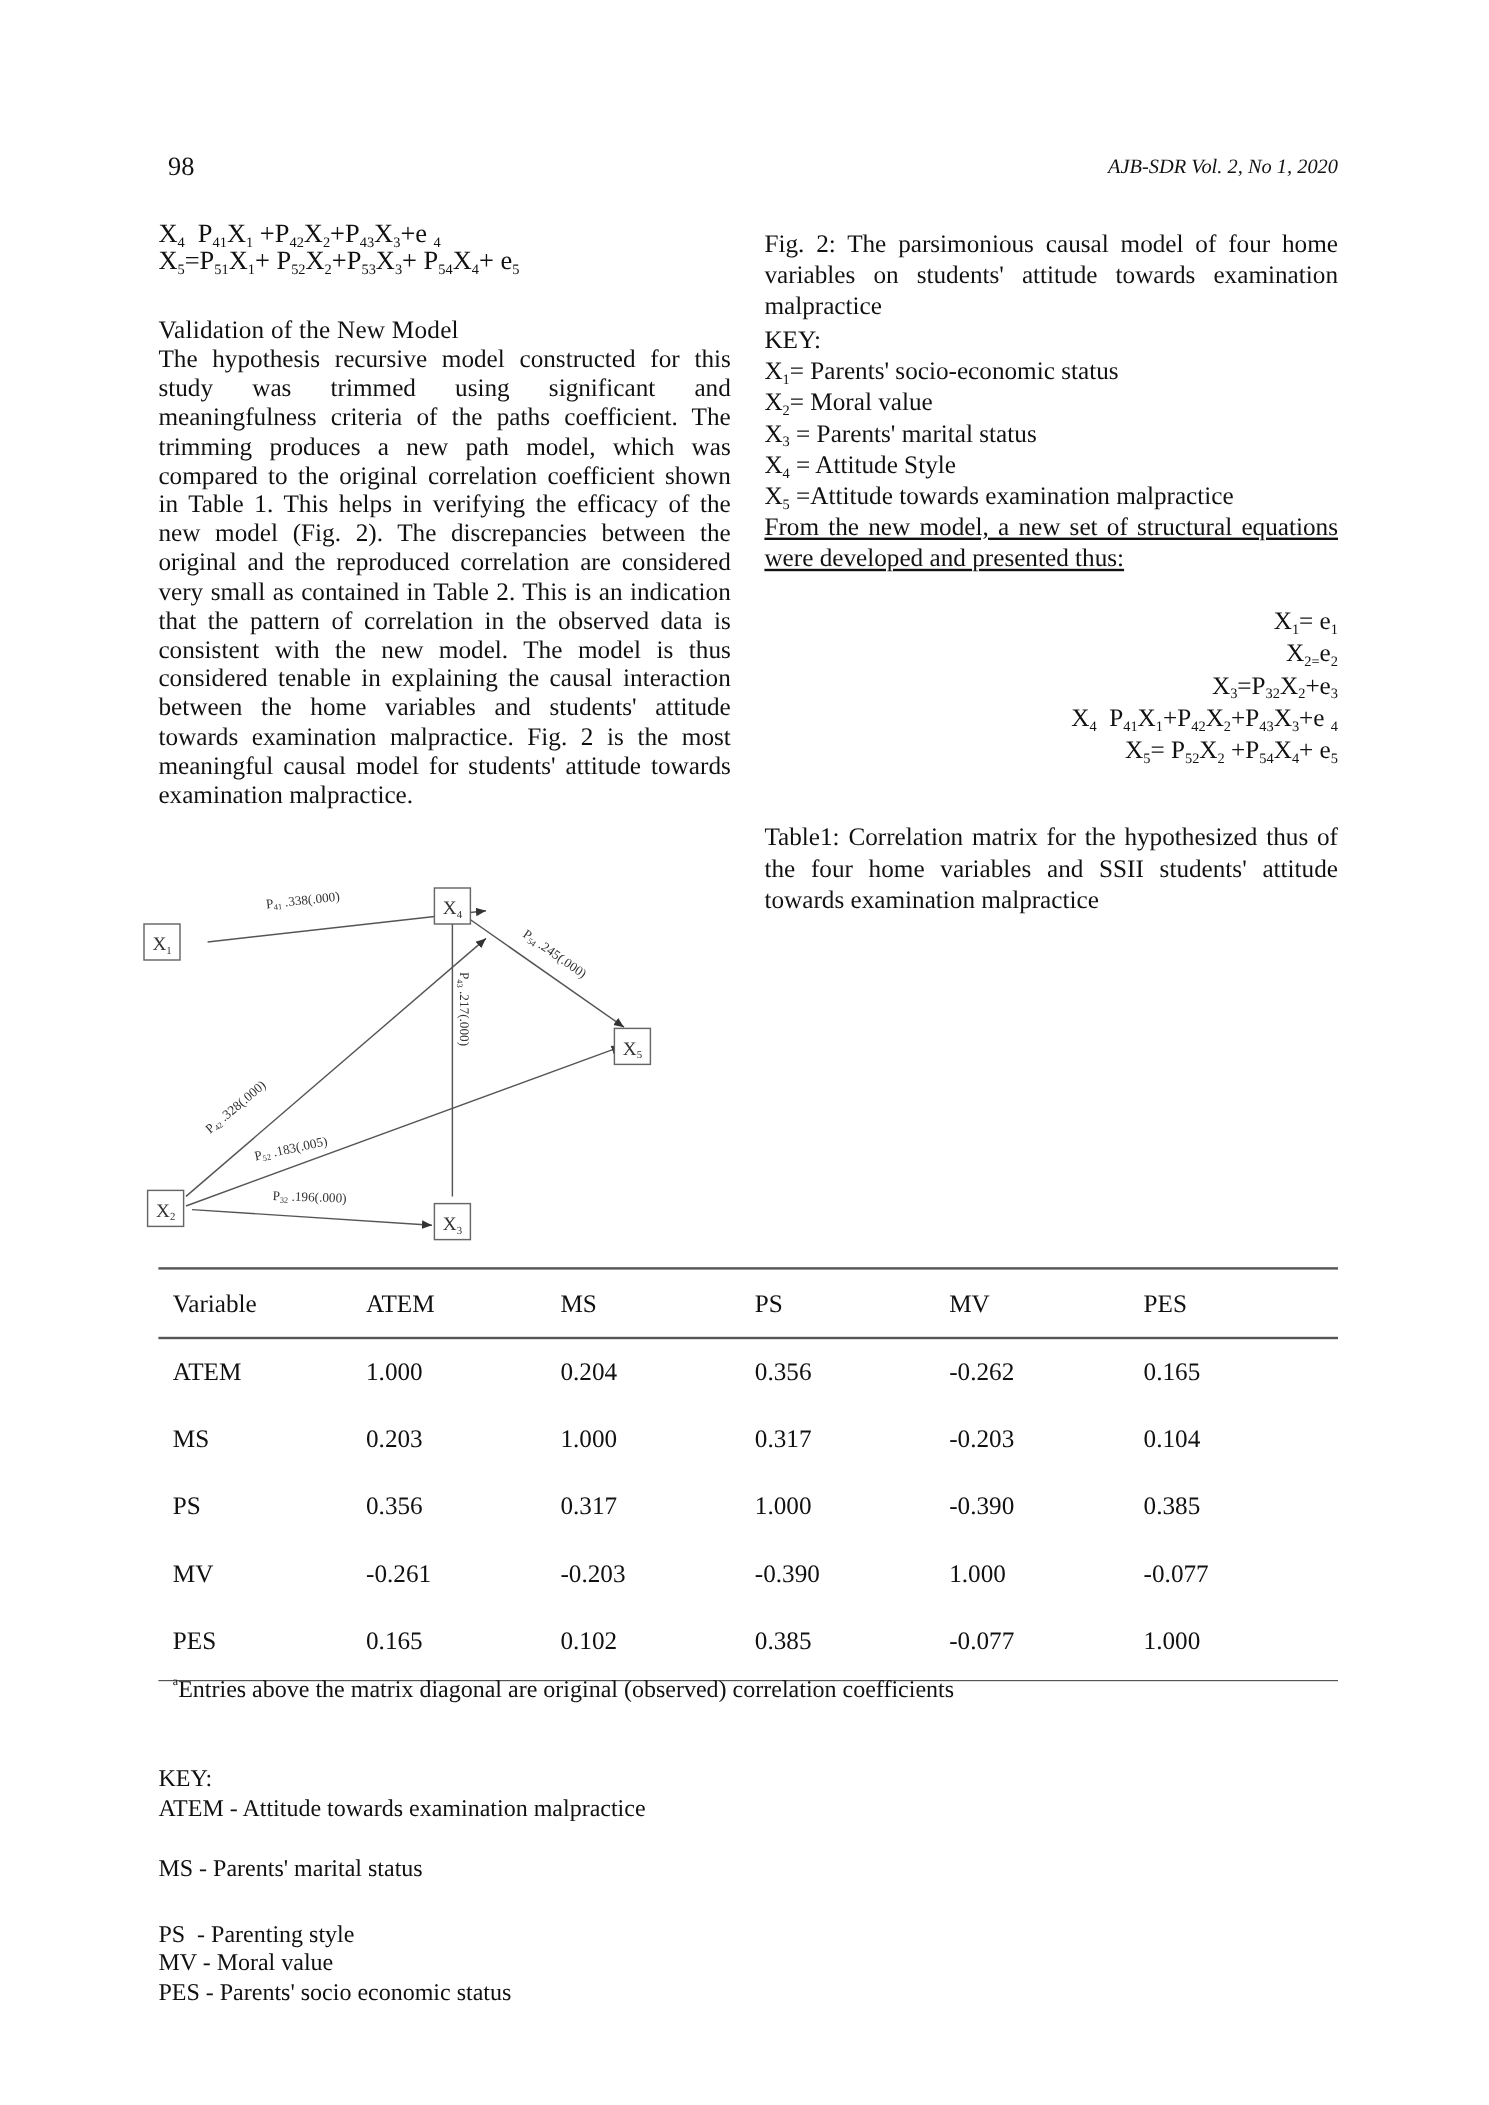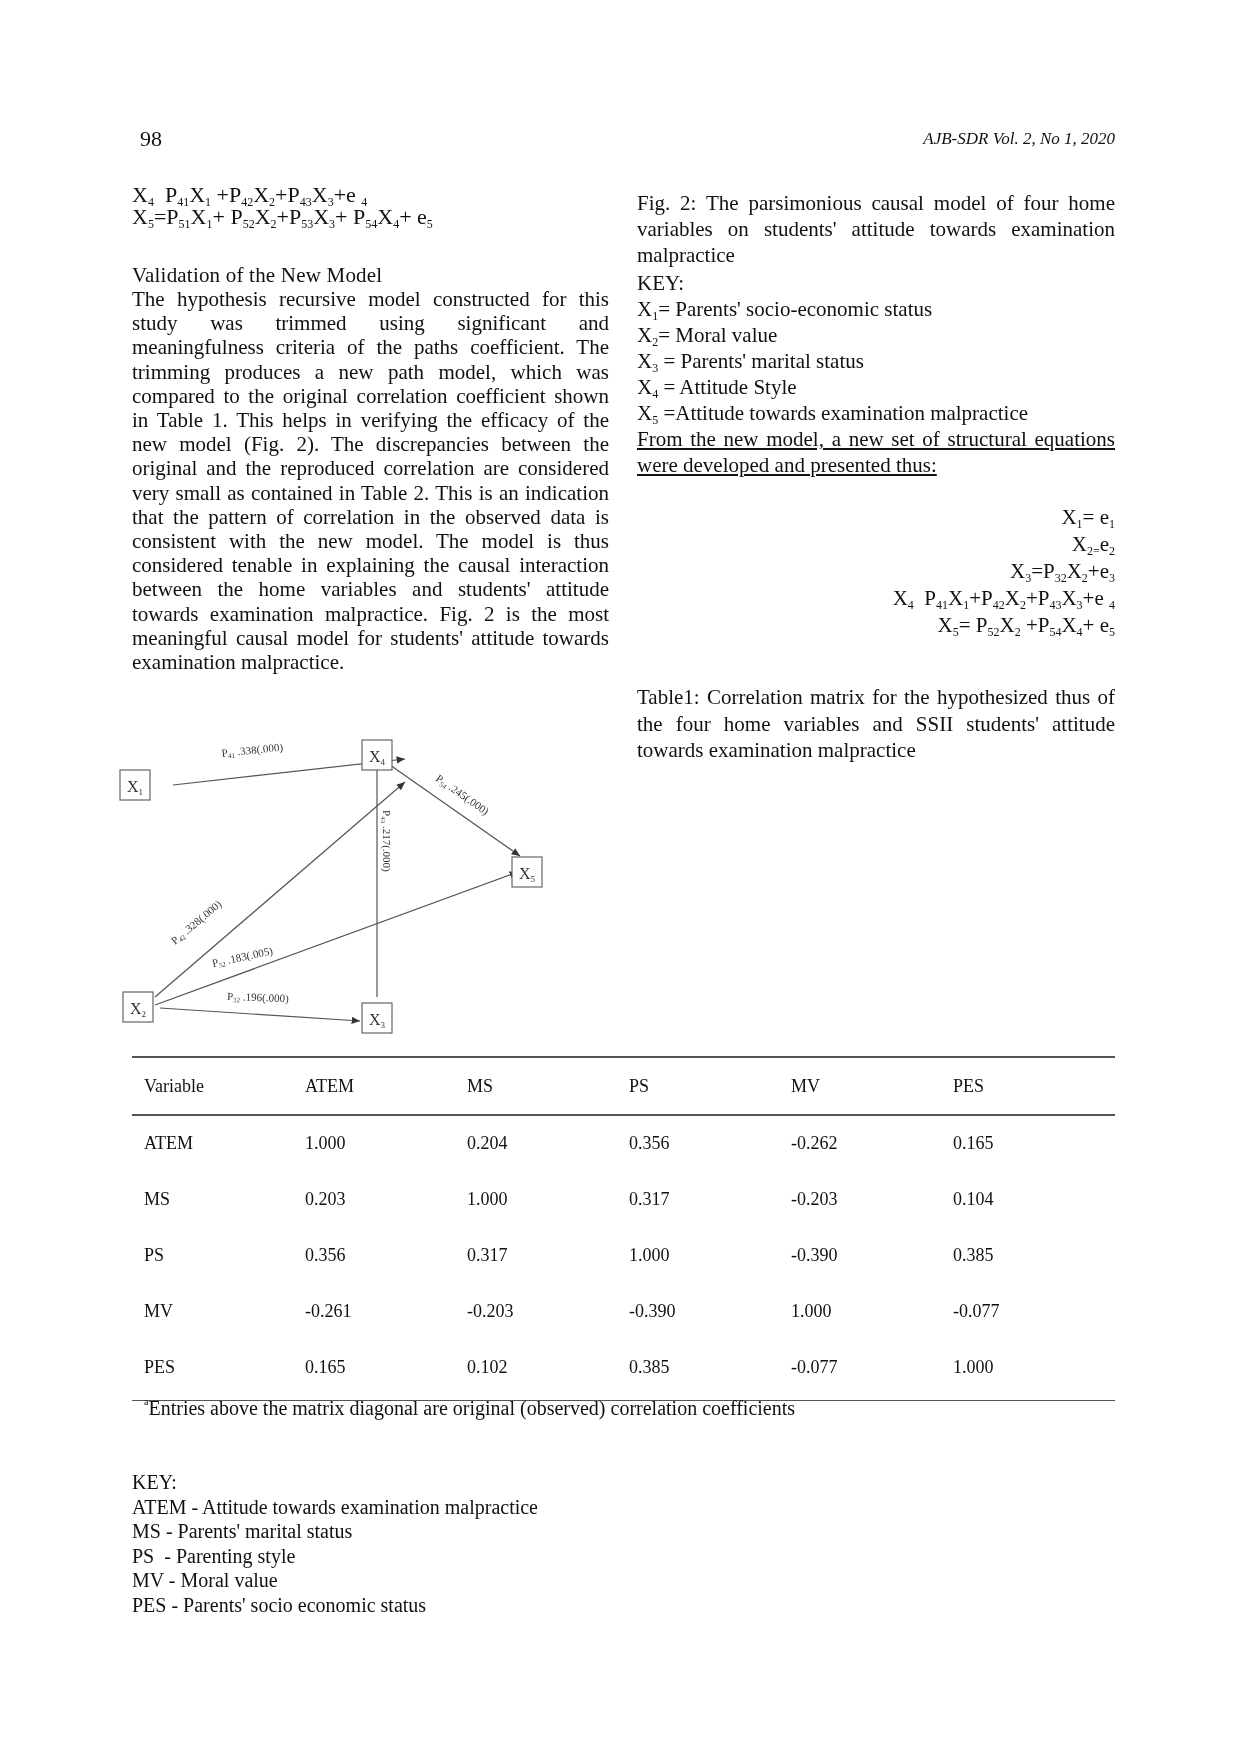--- a/index.html
+++ b/index.html
@@ -12,21 +12,21 @@
   .eq sub { font-size: 12px; vertical-align: -4px; line-height: 0; }
   .left-col { left: 132px; width: 477px; }
   .right-col { left: 637px; width: 478px; }
   .heading { font-size: 21px; line-height: 24px; letter-spacing: 0.2px; }
   .body-text { font-size: 21px; line-height: 24.2px; text-align: justify; text-align-last: left; }
   .rc-text { font-size: 21px; line-height: 29px; text-align: justify; }
   .rc-line { font-size: 21px; line-height: 29px; white-space: nowrap; }
   .rc-line sub { font-size: 12px; vertical-align: -4px; line-height: 0; }
   .table { left: 132px; width: 983px; top: 1056px; }
   .table .rule { height: 2px; background: #555; width: 100%; }
-  .trow { display: flex; height: 56px; align-items: center; font-size: 18px; }
+  .trow { display: flex; height: 56px; align-items: center; font-size: 21px; }
   .trow .c { flex: none; }
   .c0 { width: 173px; padding-left: 12px; box-sizing: border-box; }
   .c1,.c2,.c3,.c4 { width: 162px; }
   .c5 { width: 162px; }
   .notes { left: 144px; top: 1400px; font-size: 20px; line-height: 24px; }
   .notes sup { font-size: 10px; vertical-align: 10px; line-height: 0; }
   .key { left: 132px; top: 1470px; font-size: 20px; line-height: 24.5px; }
   svg text { font-family: "Liberation Serif", "DejaVu Serif", serif; fill: #333; }
 </style>
 </head>
@@ -170,17 +170,17 @@
   <div class="rule" style="height:1.5px; margin-top:4px;"></div>
 </div>
 
 <div class="abs notes" style="top:1396px;">
   <div><sup>a</sup><span>Entries above the matrix diagonal are original (observed) correlation coefficients</span></div>
 </div>
 
 <div class="abs key">
   <div>KEY:</div>
   <div>ATEM - Attitude towards examination malpractice</div>
-  <div style="white-space:pre;">MS - Parents' marital status</div>
-  <div style="white-space:pre;">PS  - Parenting style</div>
+  <div style="white-space:pre;margin-top:26px;">MS - Parents' marital status</div>
+  <div style="white-space:pre;margin-top:30px;">PS  - Parenting style</div>
   <div>MV - Moral value</div>
   <div>PES - Parents' socio economic status</div>
 </div>
 
 </body></html>

